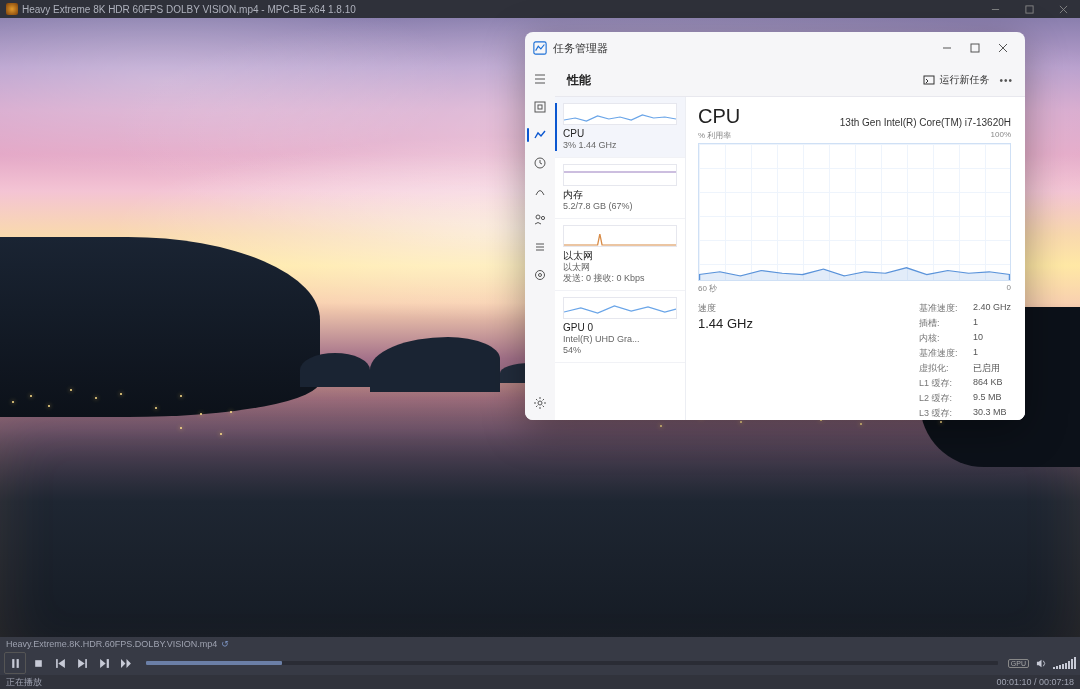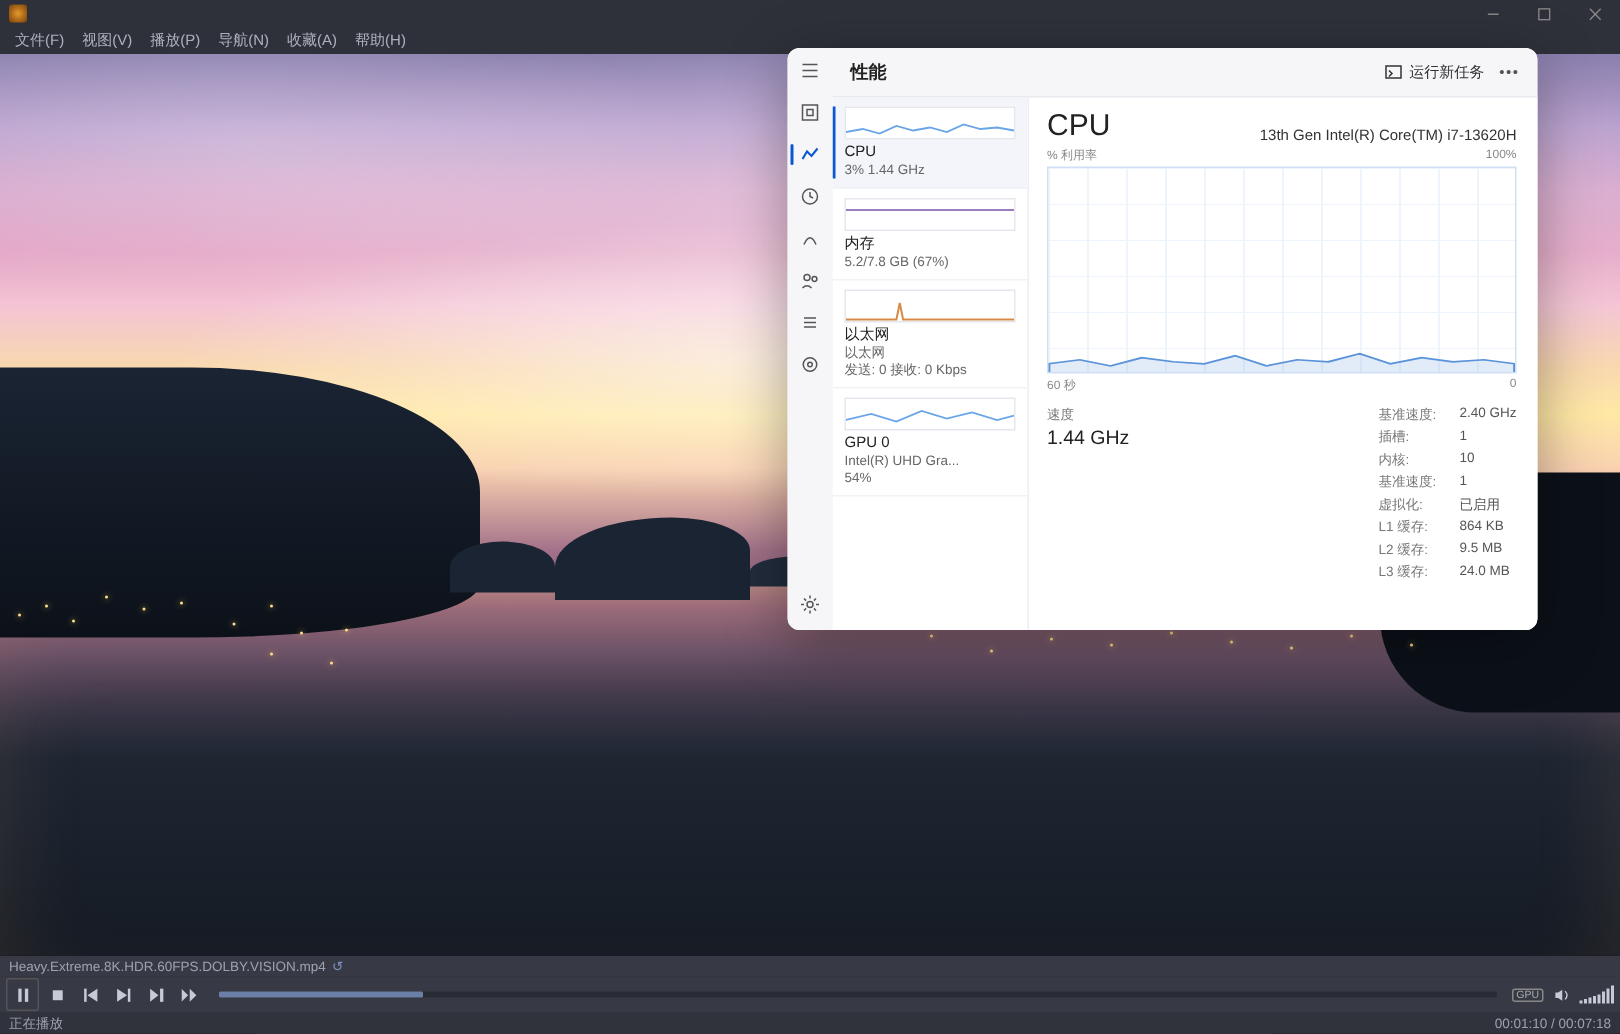--- a/index.html
+++ b/index.html
@@ -95,46 +95,39 @@
 .scol .val{font-size:13px;color:#222;margin-top:1px}
 .kv{font-size:9px;color:#555;display:grid;grid-template-columns:54px auto;row-gap:2px;margin-left:auto}
 .kv .k{color:#777}
 </style>
 </head>
 <body>
 
 <div class="video-window">
   <div class="vtitlebar">
     <div class="vicon"></div>
+    <span>Heavy Extreme 8K HDR 60FPS DOLBY VISION.mp4 - MPC-BE x64 1.8.10</span>
     <div class="wbtns">
       <div class="wbtn">
           <svg viewBox="0 0 10 10">
             <line x1="1" y1="5" x2="9" y2="5" stroke="currentColor"></line>
           </svg>
         </div>
       <div class="wbtn">
           <svg viewBox="0 0 10 10">
             <rect x="1" y="1" width="8" height="8" fill="none" stroke="currentColor"></rect>
           </svg>
         </div>
       <div class="wbtn">
           <svg viewBox="0 0 10 10">
             <line x1="1" y1="1" x2="9" y2="9" stroke="currentColor"></line>
             <line x1="9" y1="1" x2="1" y2="9" stroke="currentColor"></line>
           </svg>
         </div>
     </div>
-  </div>
-  <div class="vmenubar">
-    <span class="vmenu">文件(F)</span>
-    <span class="vmenu">视图(V)</span>
-    <span class="vmenu">播放(P)</span>
-    <span class="vmenu">导航(N)</span>
-    <span class="vmenu">收藏(A)</span>
-    <span class="vmenu">帮助(H)</span>
   </div>
   <div class="video-area">
     <div class="sky"></div>
     <div class="sea"></div>
     <div class="hill h1"></div>
       <div class="hill h2"></div>
       <div class="hill h3"></div>
     <div class="hill h4"></div>
       <div class="hill h5"></div>
       <div class="hill h6"></div>
@@ -237,20 +230,44 @@
         <i style="height:12px"></i>
       </div>
   </div>
   <div class="status2">
     <span>正在播放</span>
     <span>00:01:10 / 00:07:18</span>
   </div>
 </div>
 
 <div class="tm">
+  <div class="tm-titlebar">
+    <svg class="tmicon" viewBox="0 0 16 16">
+        <rect x="1" y="1" width="14" height="14" rx="2" fill="none" stroke="#1b6fd6" stroke-width="1.3"></rect>
+        <polyline points="3,11 6,6 9,9 13,4" fill="none" stroke="#1b6fd6" stroke-width="1.3"></polyline>
+      </svg>
+    <span>任务管理器</span>
+    <div class="spacer"></div>
+    <div class="tbtn">
+        <svg viewBox="0 0 10 10">
+          <line x1="1" y1="5" x2="9" y2="5" stroke="currentColor"></line>
+        </svg>
+      </div>
+    <div class="tbtn">
+        <svg viewBox="0 0 10 10">
+          <rect x="1" y="1" width="8" height="8" fill="none" stroke="currentColor"></rect>
+        </svg>
+      </div>
+    <div class="tbtn">
+        <svg viewBox="0 0 10 10">
+          <line x1="1" y1="1" x2="9" y2="9" stroke="currentColor"></line>
+          <line x1="9" y1="1" x2="1" y2="9" stroke="currentColor"></line>
+        </svg>
+      </div>
+  </div>
   <div class="tm-body">
     <div class="tm-nav">
       <div class="ni">
           <svg width="14" height="14" viewBox="0 0 14 14">
             <line x1="2" y1="3" x2="12" y2="3" stroke="#555"></line>
             <line x1="2" y1="7" x2="12" y2="7" stroke="#555"></line>
             <line x1="2" y1="11" x2="12" y2="11" stroke="#555"></line>
           </svg>
         </div>
       <div class="ni">
@@ -388,21 +405,21 @@
                 <span>10</span>
                 <span class="k">基准速度:</span>
                 <span>1</span>
                 <span class="k">虚拟化:</span>
                 <span>已启用</span>
                 <span class="k">L1 缓存:</span>
                 <span>864 KB</span>
                 <span class="k">L2 缓存:</span>
                 <span>9.5 MB</span>
                 <span class="k">L3 缓存:</span>
-                <span>24.0 MB</span>
+                <span>30.3 MB</span>
               </div>
           </div>
 
         </div>
       </div>
     </div>
   </div>
 </div>
 
 </body></html>

